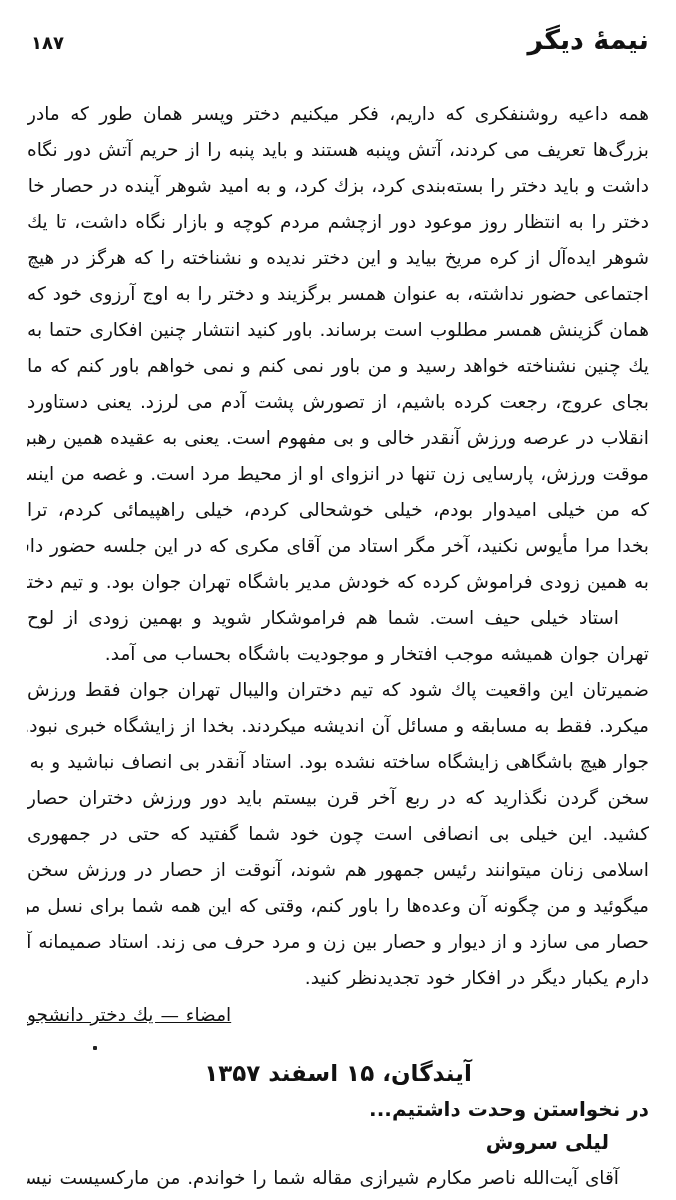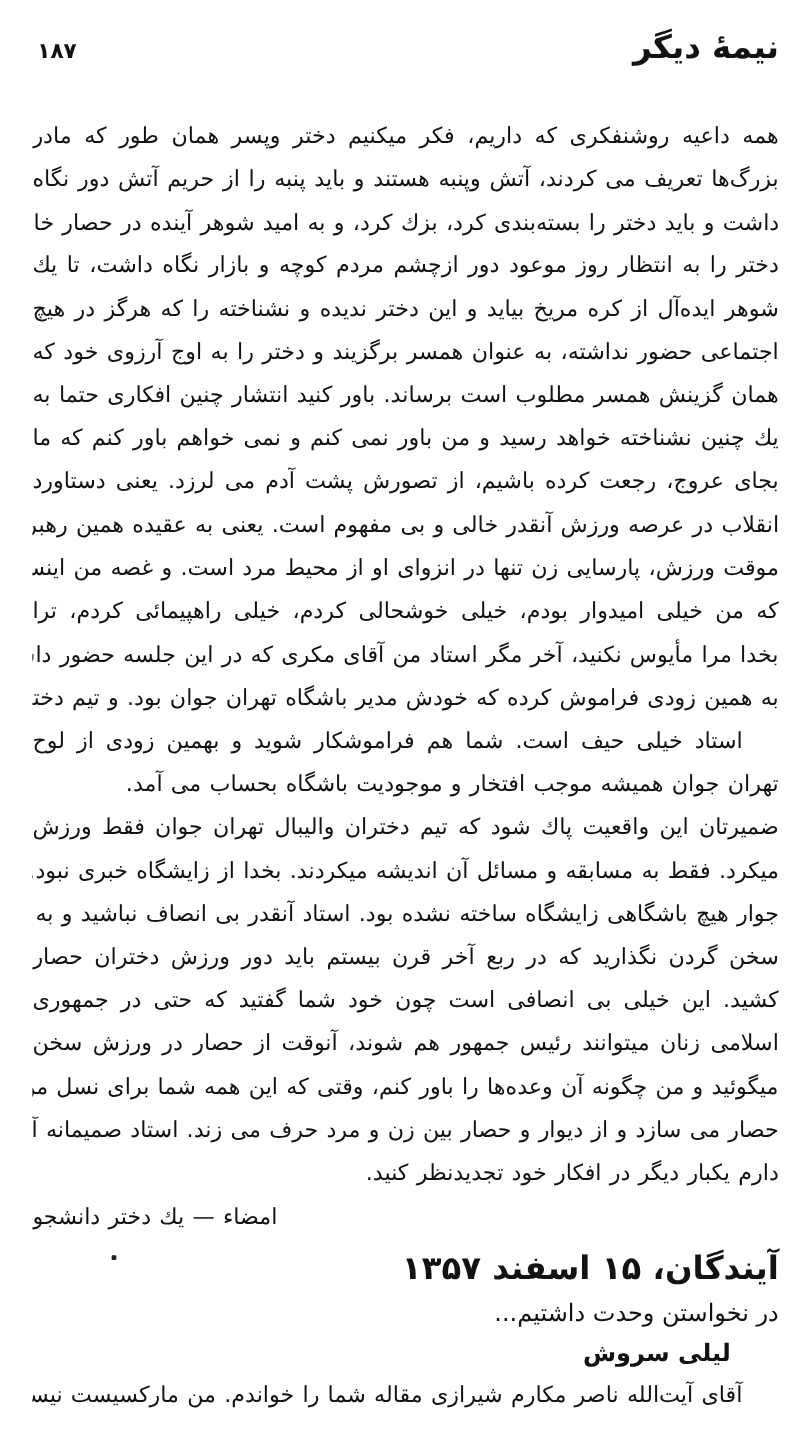--- a/index.html
+++ b/index.html
@@ -53,33 +53,34 @@
     text-align: right;
     text-align-last: right;
   }
   .line.indent { padding-right: 30px; }
   .line.sig {
     direction: rtl;
     text-align: right;
     text-align-last: left;
     height: 38px;
     line-height: 38px;
+    text-decoration: underline;
   }
   
   .section { direction: rtl; }
   .source-heading {
-    margin-top: 9px;
+    margin-top: 24px;
     font-weight: bold;
-    font-size: 27px;
+    font-size: 23px;
     line-height: 30px;
-    text-align: right;
+    text-align: center;
   }
   .article-title {
     margin-top: 6px;
-    font-weight: normal;
+    font-weight: bold;
     font-size: 20px;
     line-height: 30px;
     text-align: right;
   }
   .author-name {
     margin-top: 4px;
     font-weight: bold;
     font-size: 20px;
     line-height: 28px;
     text-align: right;

